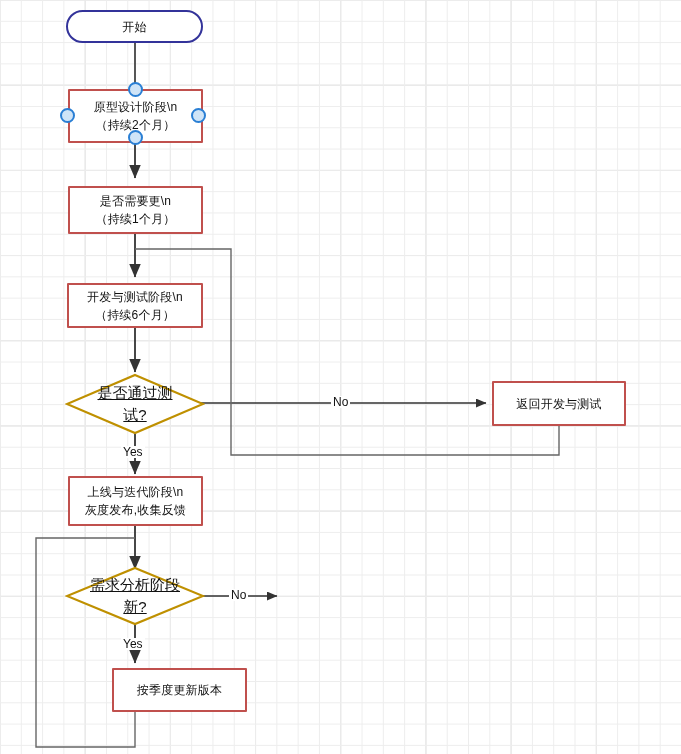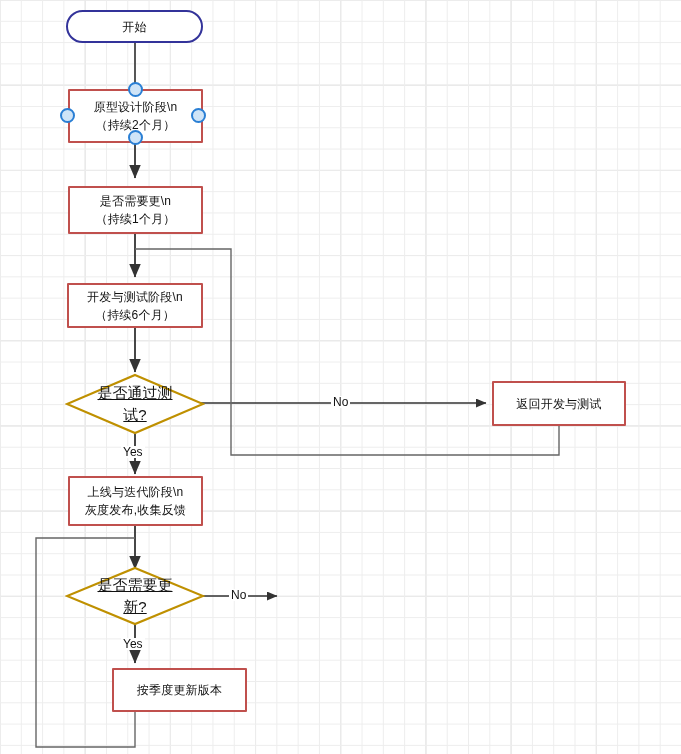--- a/index.html
+++ b/index.html
@@ -199,21 +199,21 @@
 
   <div class="node process" style="left:68px; top:476px; width:135px; height:50px;">
     <span class="node-label">上线与迭代阶段\n
 灰度发布,收集反馈</span>
   </div>
 
   <div class="diamond" style="left:65px; top:566px; width:140px; height:60px;">
     <svg width="140" height="60" viewBox="0 0 140 60">
       <polygon points="70,2 138,30 70,58 2,30" fill="#ffffff" stroke="#bf9000" stroke-width="2.2"></polygon>
     </svg>
-    <span class="node-label">是否需要更
+    <span class="node-label">需求分析阶段
 新?</span>
   </div>
 
 
   <div class="node process" style="left:68px; top:668px; width:135px; height:44px;margin-left:44px;">
     <span class="node-label">按季度更新版本</span>
   </div>
 
   <div class="edge-label" style="left:331px; top:396px;">No</div>
   <div class="edge-label" style="left:121px; top:446px;">Yes</div>

